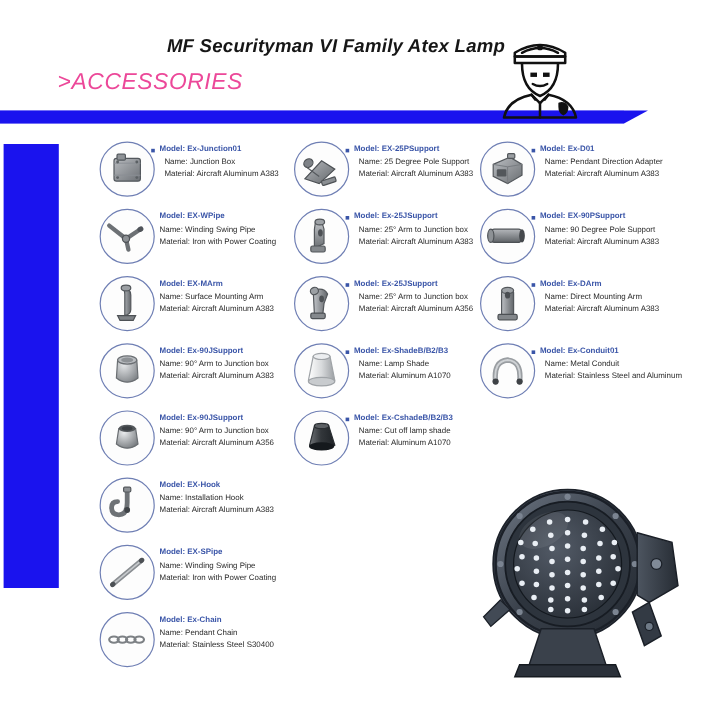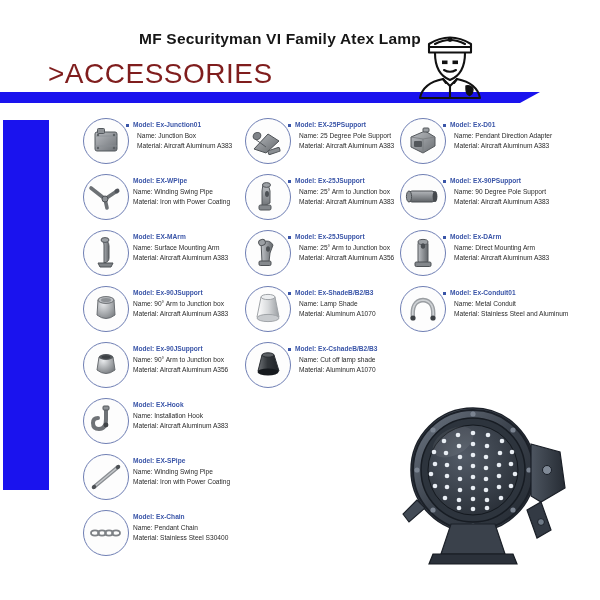--- a/index.html
+++ b/index.html
@@ -5,28 +5,28 @@
   html,body{margin:0;padding:0;}
   body{
     width:600px;height:600px;overflow:hidden;
     background:#ffffff;
     font-family:"Liberation Sans", sans-serif;
     position:relative;
   }
   .page{position:absolute;inset:0;background:#fff;}
 
   
-  .header{position:absolute;left:0;top:0;width:492px;height:102px;}
+  .header{position:absolute;left:0;top:0;width:492px;height:102px;font-style:italic;}
   .title{
     position:absolute;left:0;top:30px;width:560px;text-align:center;
     font-size:15.5px;font-weight:bold;color:#161616;letter-spacing:.2px;
   }
   .subtitle{
     position:absolute;left:48px;top:58px;
-    font-size:28px;color:#7f1d1d;font-weight:400;letter-spacing:.5px;
+    font-size:19px;color:#ec4899;font-weight:400;letter-spacing:.5px;
   }
   .header-bar{
     position:absolute;left:0;top:92px;width:520px;height:11px;
     background:#1a13ee;
   }
   .header-bar:after{
     content:"";position:absolute;left:520px;top:0;
     width:0;height:0;
     border-top:11px solid #1a13ee;
     border-right:20px solid transparent;

